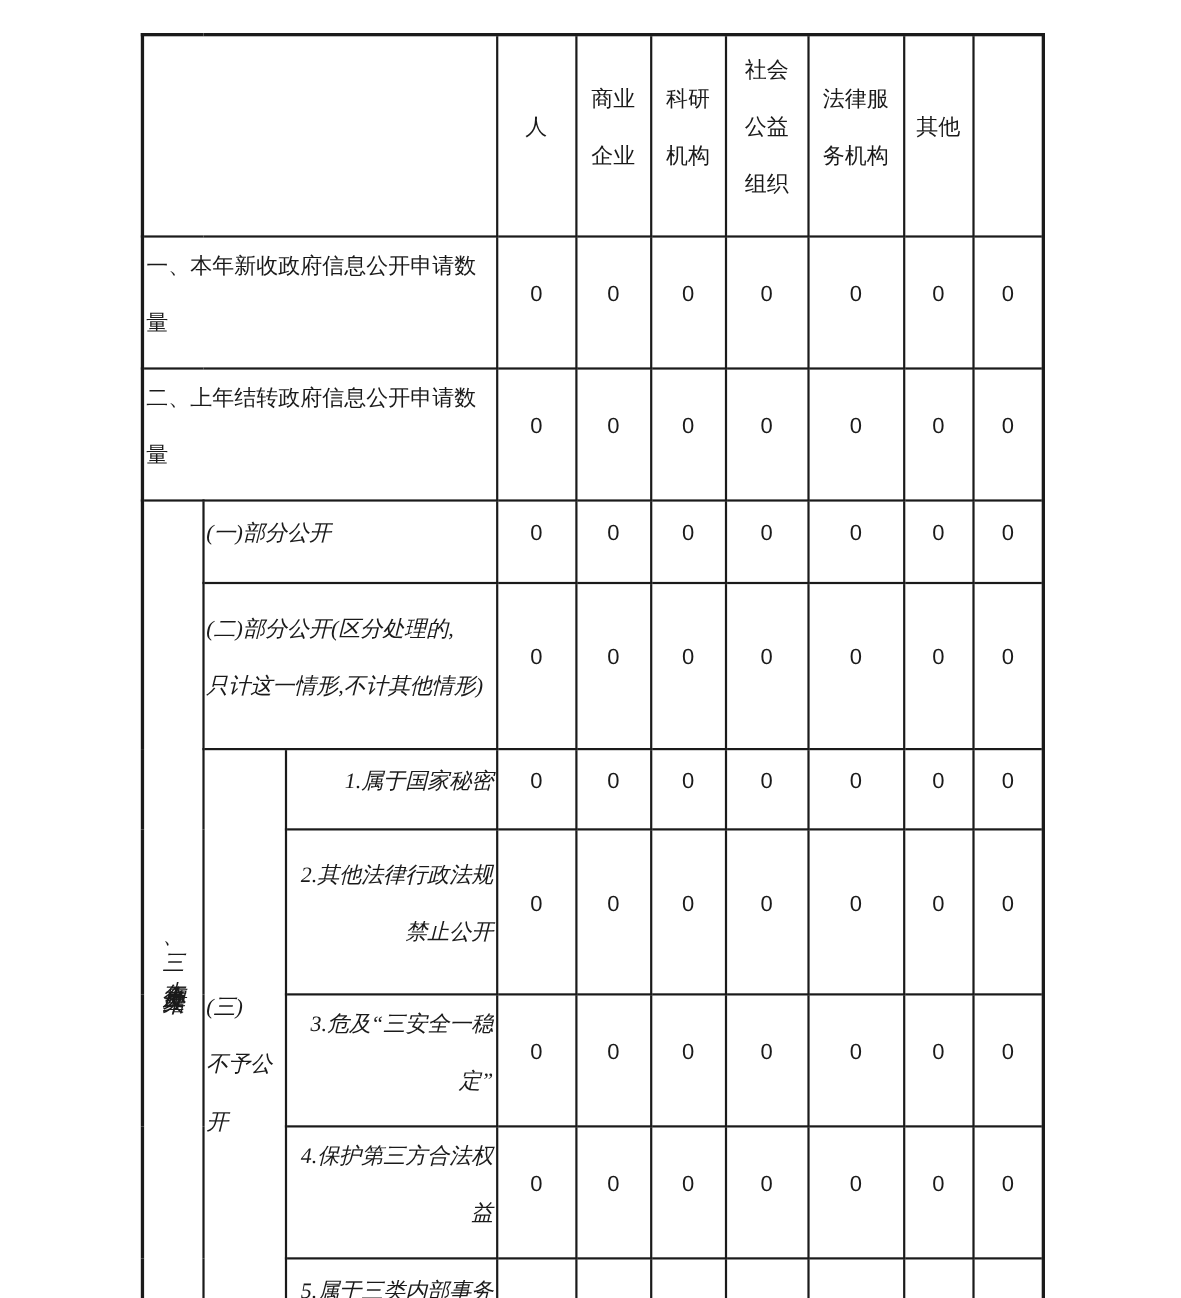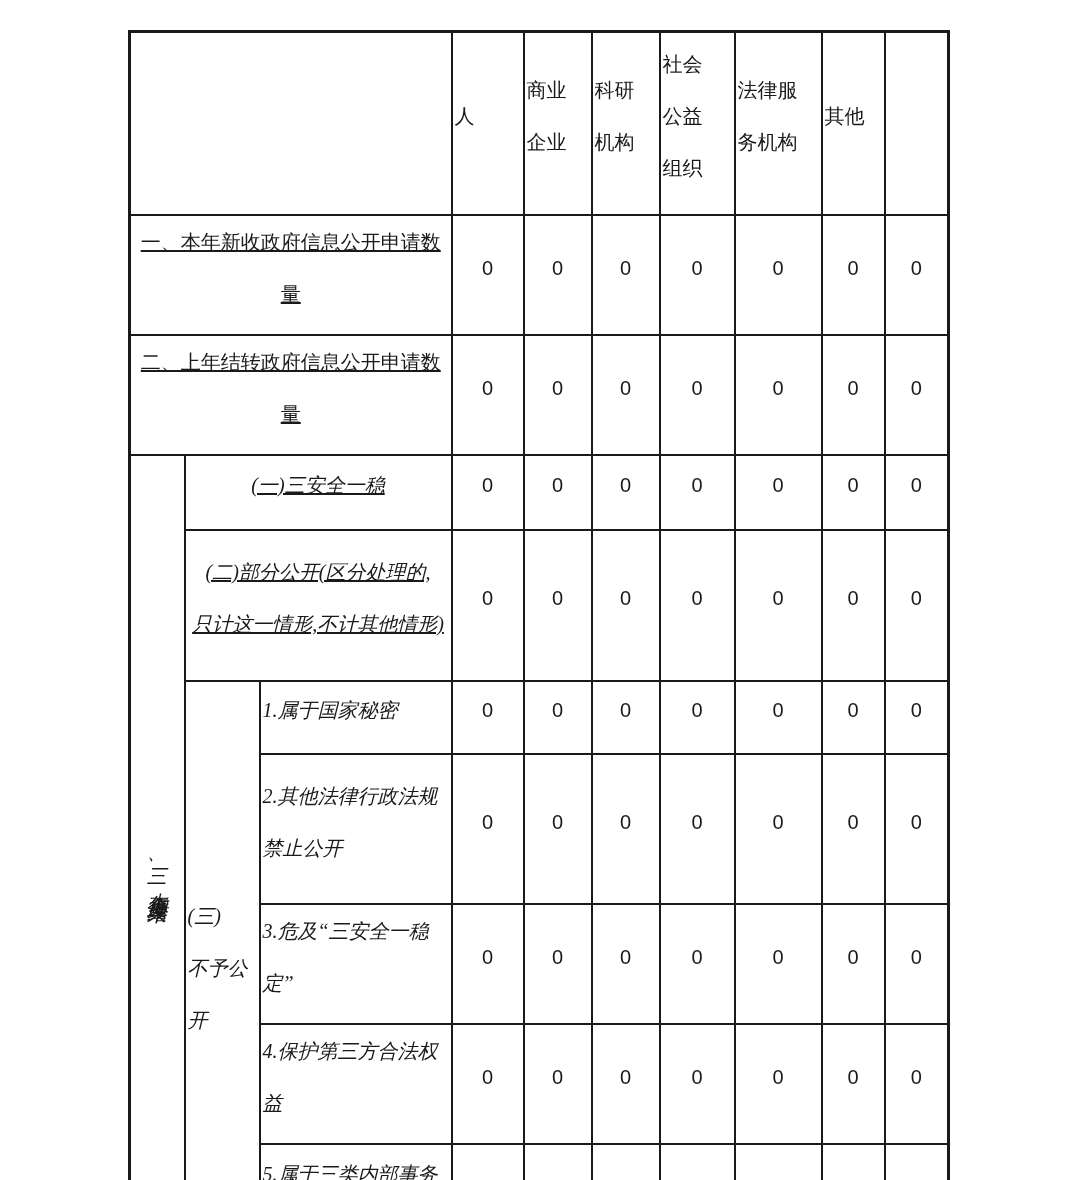--- a/index.html
+++ b/index.html
@@ -24,24 +24,24 @@
     color:#1a1a1a;
   }
   
   col.c1{width:55px}col.c2{width:75px}col.c3{width:192px}
   col.c4{width:72px}col.c5{width:68px}col.c6{width:68px}
   col.c7{width:75px}col.c8{width:87px}col.c9{width:63px}col.c10{width:64px}
   
   tr.rh0{height:183px}tr.rh1{height:75px}tr.rh2{height:75px}tr.rh3{height:75px}
   tr.rh4{height:151px}tr.rh5{height:73px}tr.rh6{height:150px}tr.rh7{height:116px}
   tr.rh8{height:110px}tr.rh9{height:127px}
-  td.head{text-align:left;}
+  td.head{text-align:center;}
   td.head-top{vertical-align:top;padding-top:16px;line-height:1.5;}
-  td.lbl{text-align:center;padding-left:10px;text-decoration:underline;}
-  td.sub{text-align:left;padding-left:13px;border-radius:31px;}
+  td.lbl{text-align:left;padding-left:10px;}
+  td.sub{text-align:right;padding-left:13px;border-radius:31px;}
   td.num{
     text-align:center;
     font-family:"Liberation Sans", sans-serif;
     font-size:23px;
   }
   .kai{font-style:italic;}
   td.vcell{text-align:center;padding:0;}
   .vtext{
     display:inline-block;
     writing-mode:vertical-rl;
@@ -106,21 +106,21 @@
       <td class="num">0</td>
       <td class="num">0</td>
       <td class="num">0</td>
       <td class="num">0</td>
     </tr>
 
     <tr class="rh3">
       <td rowspan="7" class="vcell">
         <div class="vtext kai">三、本年度办理结果</div>
       </td>
-      <td colspan="2" class="lbl kai">(一)三安全一稳</td>
+      <td colspan="2" class="lbl kai">(一)部分公开</td>
       <td class="num">0</td>
       <td class="num">0</td>
       <td class="num">0</td>
       <td class="num">0</td>
       <td class="num">0</td>
       <td class="num">0</td>
       <td class="num">0</td>
     </tr>
 
     <tr class="rh4">

